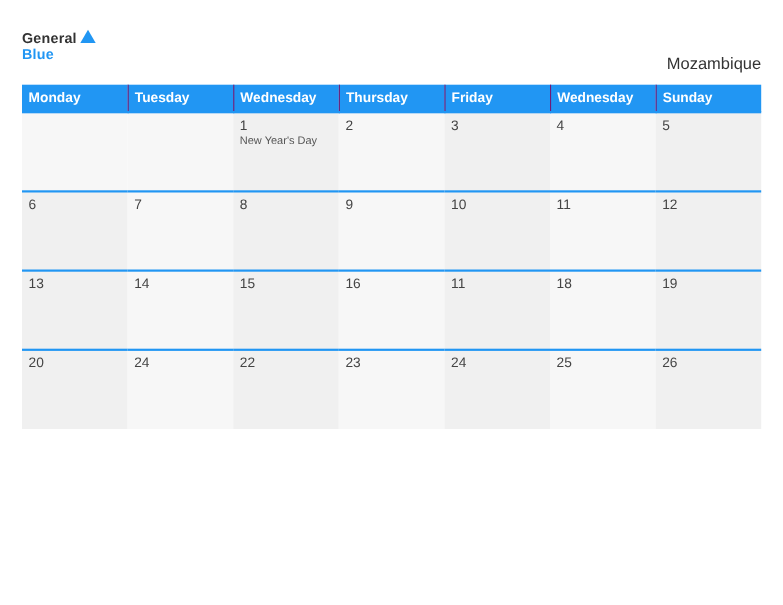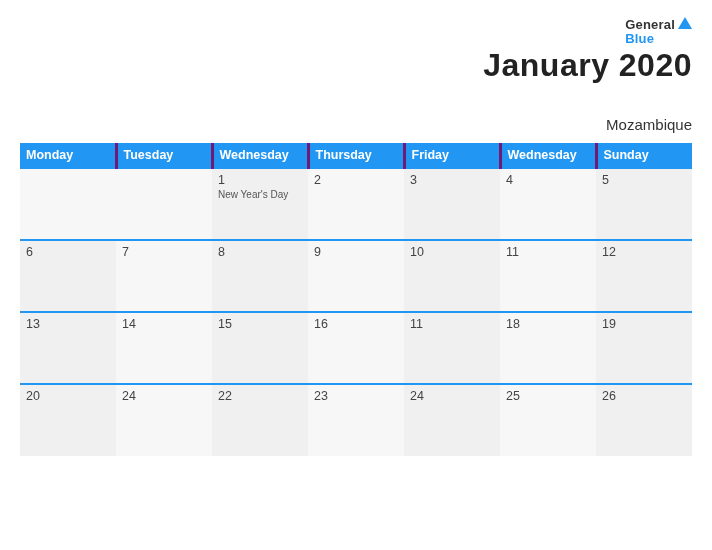--- a/index.html
+++ b/index.html
@@ -12,24 +12,23 @@
     }
     .calendar-container {
       width: 712px;
       height: 550px;
       background: #fff;
       padding: 18px 20px 14px 20px;
       position: relative;
     }
     .header {
       display: flex;
-      align-items: flex-end;
+      align-items: center;
       justify-content: space-between;
       margin-bottom: 10px;
-      flex-direction: column;
     }
     .logo {
       display: flex;
       flex-direction: column;
       align-items: flex-start;
       line-height: 1.1;
     }
     .logo-general {
       font-size: 13px;
       font-weight: bold;
@@ -76,21 +75,21 @@
       width: 100%;
       border-collapse: collapse;
     }
     .calendar-table thead tr th {
       background: #2196F3;
       color: #fff;
       font-size: 12.5px;
       font-weight: bold;
       padding: 5px 6px;
       text-align: left;
-      border-right: 3px solid #701a75;
+      border-right: 1px solid #701a75;
     }
     .calendar-table thead tr th:last-child {
       border-right: none;
     }
     .calendar-table tbody tr {
       border-top: 2px solid #2196F3;
     }
     .calendar-table tbody tr td {
       width: calc(100% / 7);
       height: 72px;
@@ -131,23 +130,20 @@
 <body>
 
 <div class="calendar-container">
   <div class="header">
     <div class="logo">
       <div class="logo-row">
         <span class="logo-general">General</span>
         <span class="logo-triangle"></span>
       </div>
       <span class="logo-blue">Blue</span>
-    </div>
-    <div class="title-block">
-      <span class="calendar-title">January 2020</span>
     </div>
     <div class="country-name">Mozambique</div>
   </div>
 
   <table class="calendar-table">
     <thead>
       <tr>
       <th>Monday</th>
           <th>Tuesday</th>
           <th>Wednesday</th>

